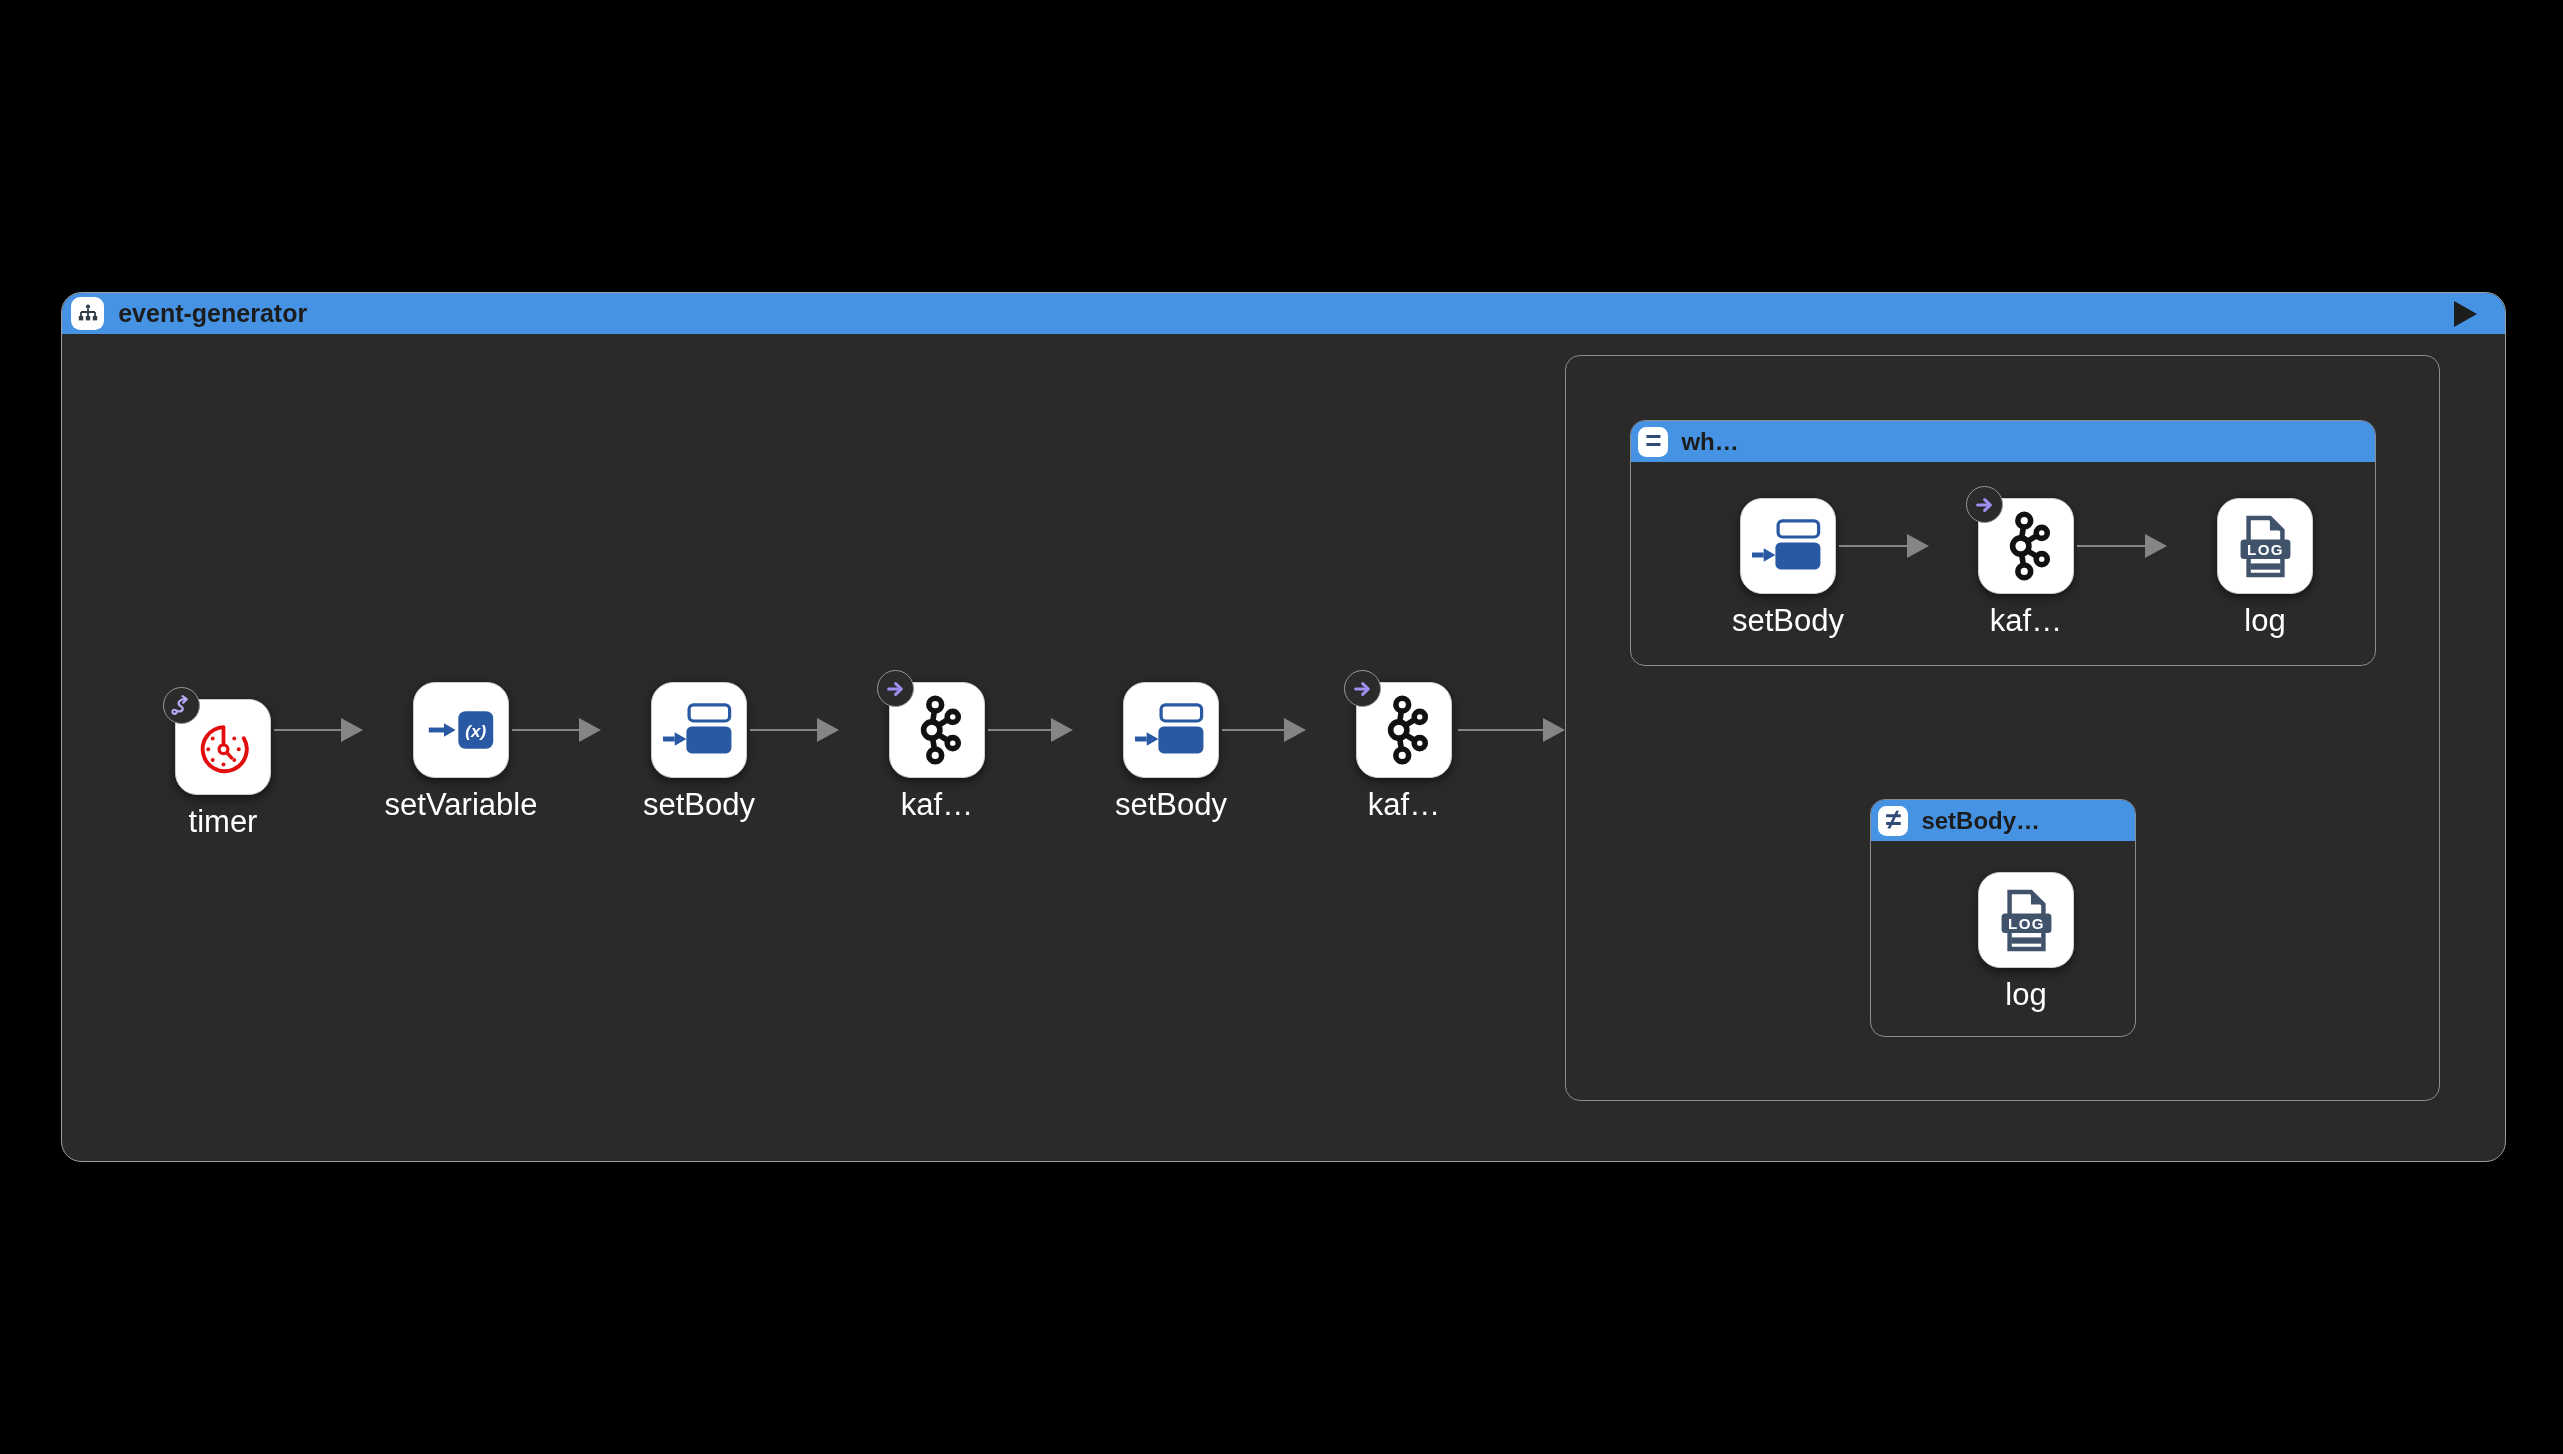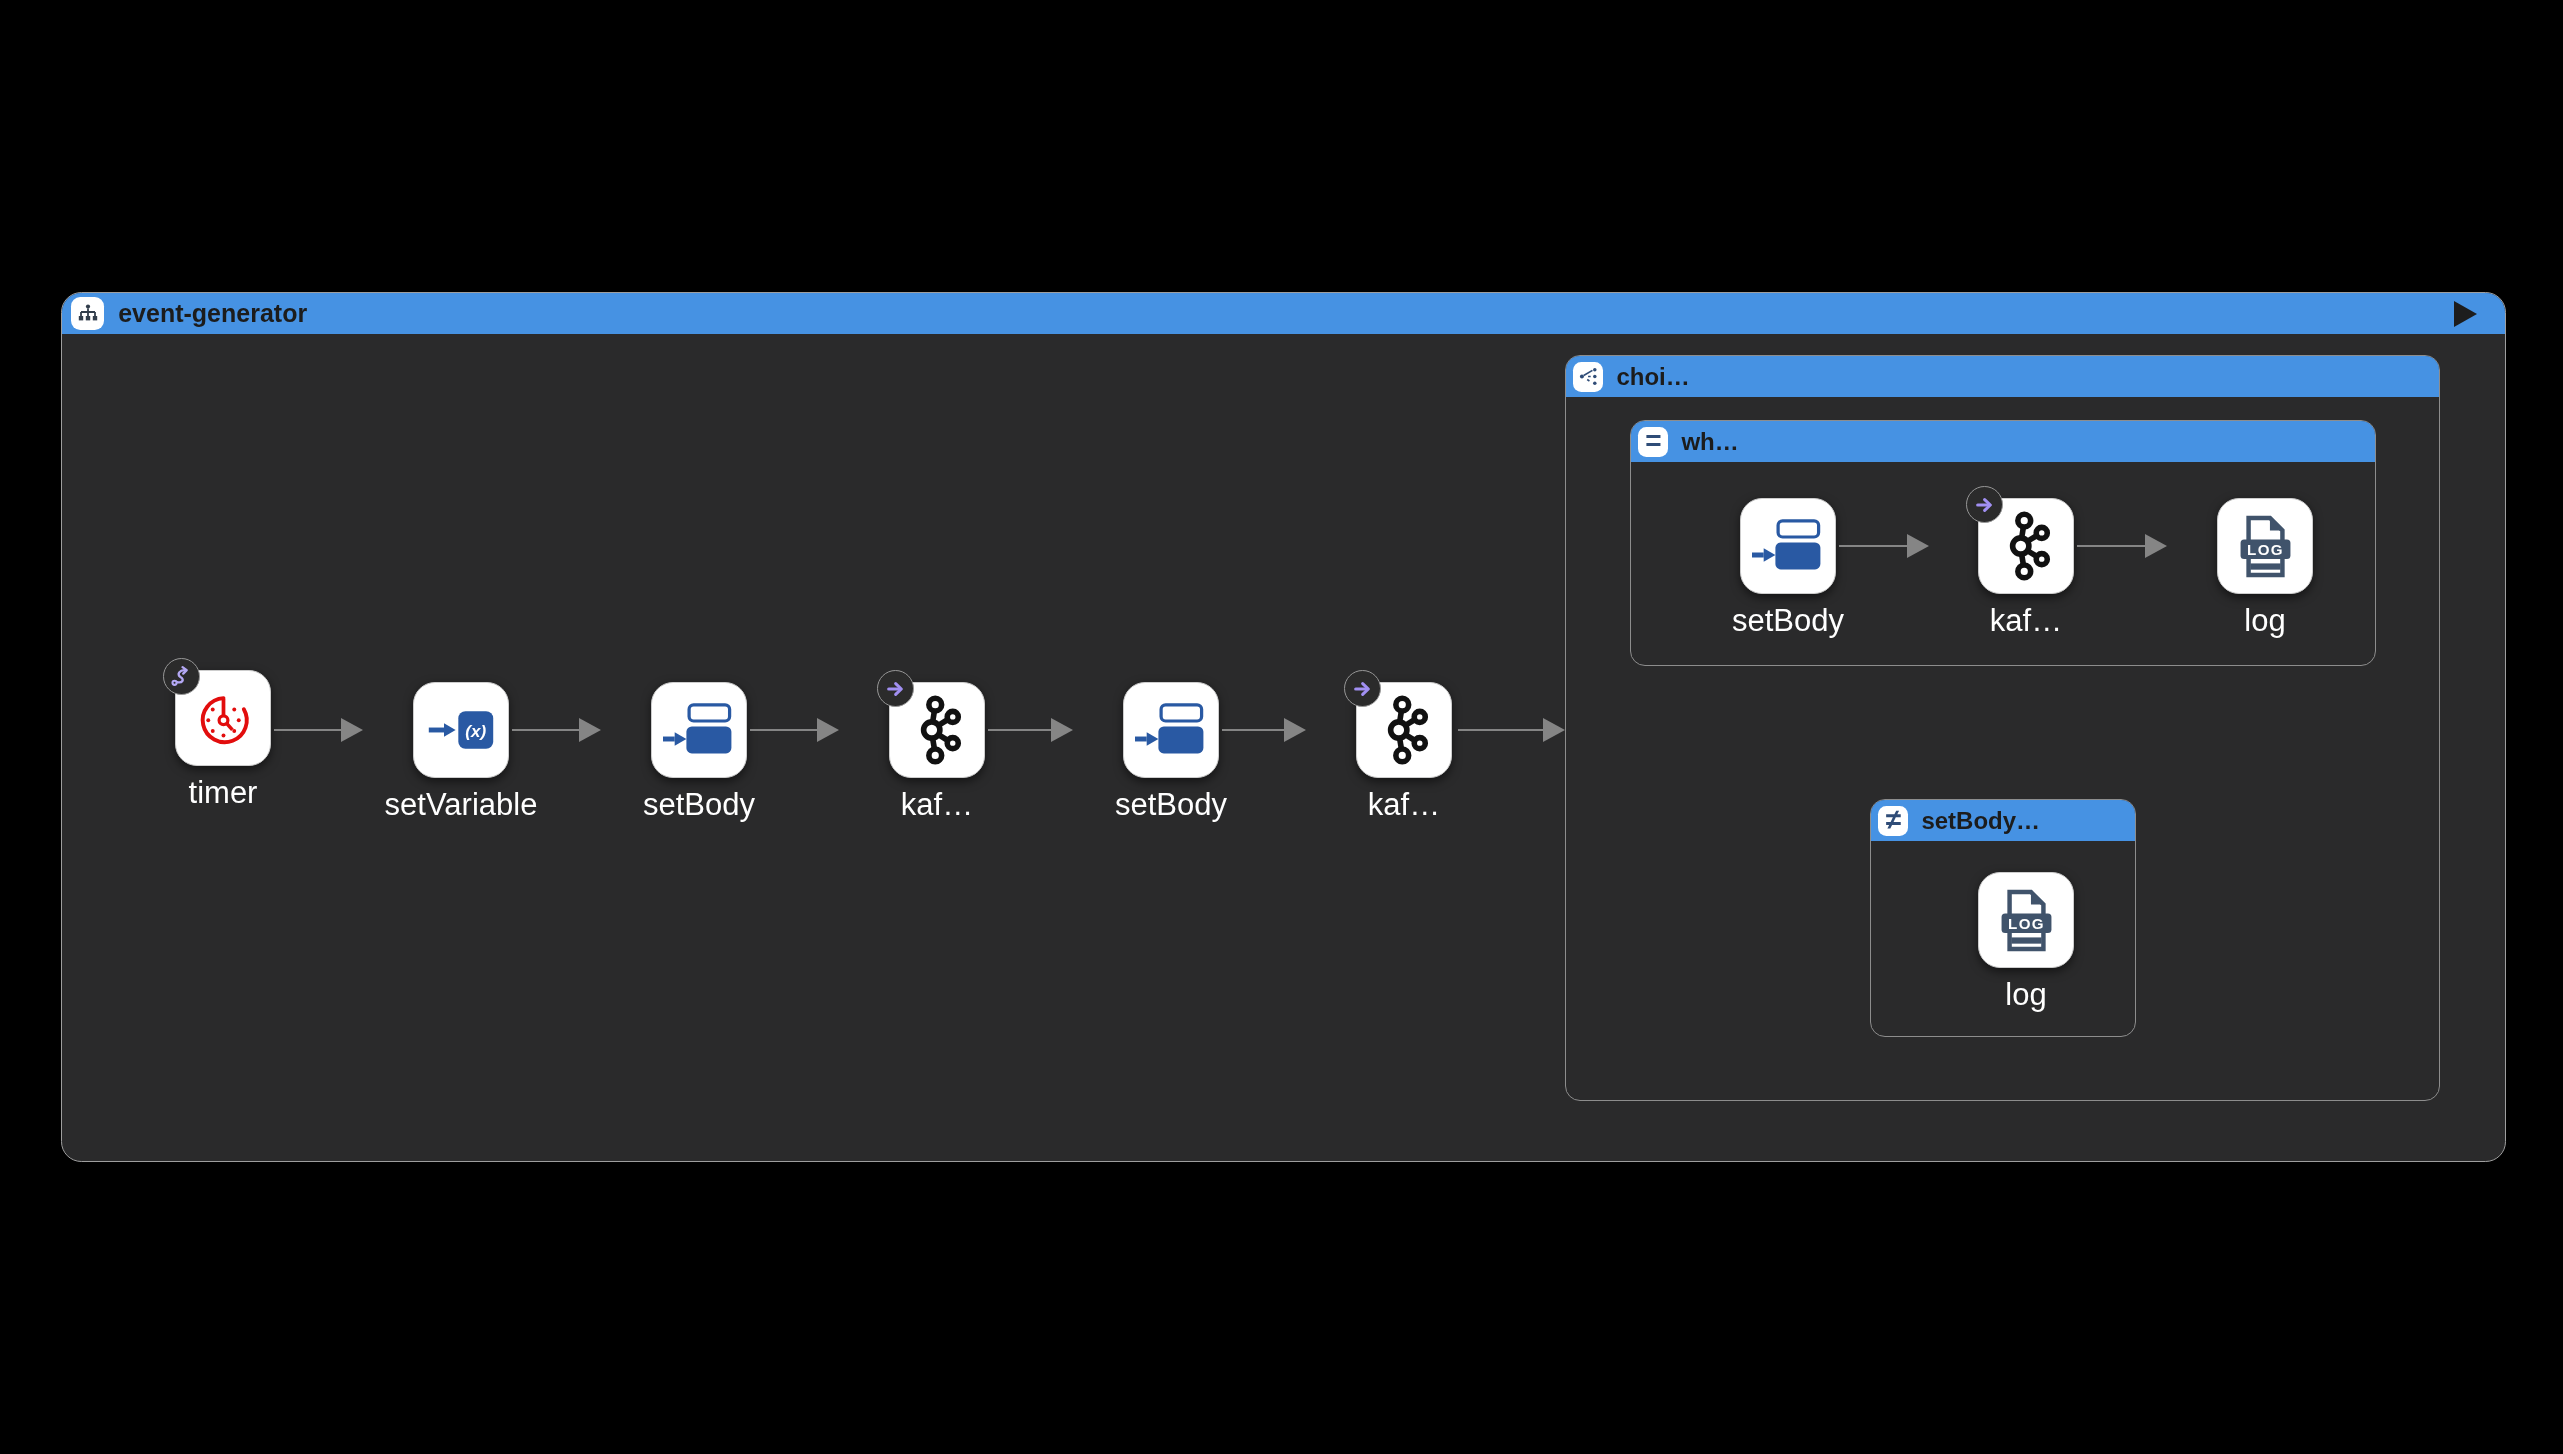--- a/index.html
+++ b/index.html
@@ -51,21 +51,21 @@
           <rect x="9.8" y="14" width="4.4" height="4.4" fill="#323e4c"></rect>
           <rect x="16.8" y="14" width="4.4" height="4.4" fill="#323e4c"></rect>
         </svg>
       </span>
       <span class="hdr-title">event-generator</span>
       <button class="play-btn">
         <span class="play-tri"></span>
       </button>
     </header>
 
-    <div class="node-wrap" style="left:89px;top:377px">
+    <div class="node-wrap" style="left:89px;top:406px">
       <div class="node">
         <span class="badge">
           <svg width="25" height="25" viewBox="0 0 36 36">
             <circle cx="8" cy="27" r="3" fill="none" stroke="#b4a8f4" stroke-width="3"></circle>
             <path d="M11.5 26 C19 28 23 22.5 16.5 18.8 C10.5 15 15.5 8 24 9" fill="none" stroke="#b4a8f4" stroke-width="3.4" stroke-linecap="round"></path>
             <polyline points="19.5,4.5 25.5,8.8 20.5,13.8" fill="none" stroke="#b4a8f4" stroke-width="3.4" stroke-linecap="round" stroke-linejoin="round"></polyline>
           </svg>
         </span>
         <svg width="61" height="61" viewBox="0 0 72 72">
           <path d="M36 12 A26 26 0 1 0 60 25" fill="none" stroke="#e20d0d" stroke-width="4.6" stroke-linecap="round"></path>
@@ -189,34 +189,20 @@
     <div class="edge" style="left:1160px;top:423px;width:84px">
         <span class="eline"></span>
         <span class="ehead"></span>
       </div>
     <div class="edge" style="left:1396px;top:423px;width:107px">
         <span class="eline"></span>
         <span class="ehead"></span>
       </div>
 
     <section class="container sub" id="choice-container">
-      <header class="hdr">
-        <span class="hdr-iconbox">
-          <svg width="21" height="21" viewBox="0 0 24 24">
-            <circle cx="4.5" cy="12" r="2.3" fill="#2f4c77"></circle>
-            <line x1="6.5" y1="10.8" x2="16.5" y2="5" stroke="#2f4c77" stroke-width="1.9"></line>
-            <circle cx="19.2" cy="4.4" r="2" fill="#2f4c77"></circle>
-            <circle cx="19.2" cy="12" r="2" fill="#2f4c77"></circle>
-            <circle cx="19.2" cy="19.6" r="2" fill="#2f4c77"></circle>
-            <line x1="11.5" y1="12" x2="15.5" y2="12" stroke="#2f4c77" stroke-width="1.9" stroke-dasharray="3 2.4"></line>
-            <line x1="10.5" y1="15.5" x2="15" y2="18.2" stroke="#2f4c77" stroke-width="1.9" stroke-dasharray="3 2.4"></line>
-          </svg>
-        </span>
-        <span class="hdr-title">choi…</span>
-      </header>
 
       <section class="container sub" id="when-container">
         <header class="hdr">
           <span class="hdr-iconbox">
             <span class="glyph-eq">=</span>
           </span>
           <span class="hdr-title">wh…</span>
         </header>
 
         <div class="node-wrap" style="left:85px;top:77px">

